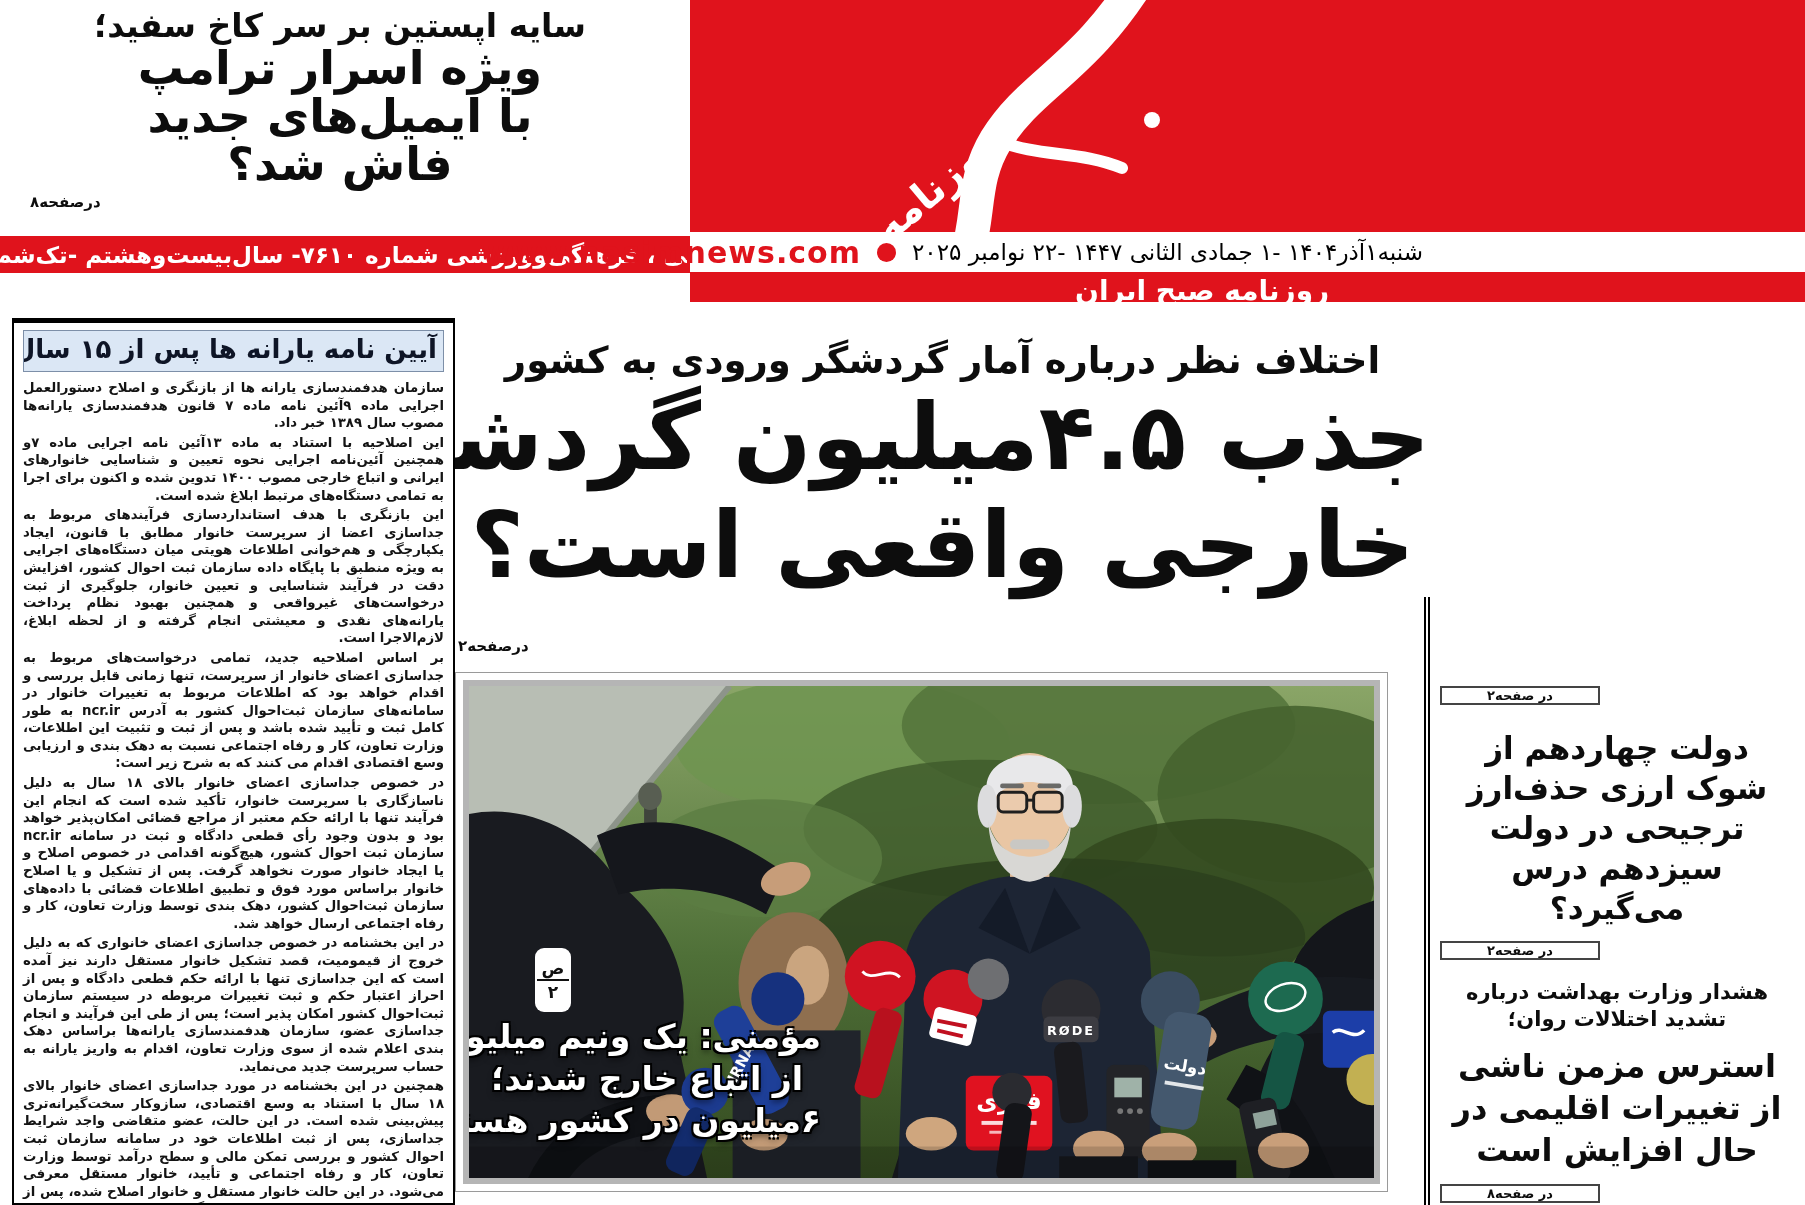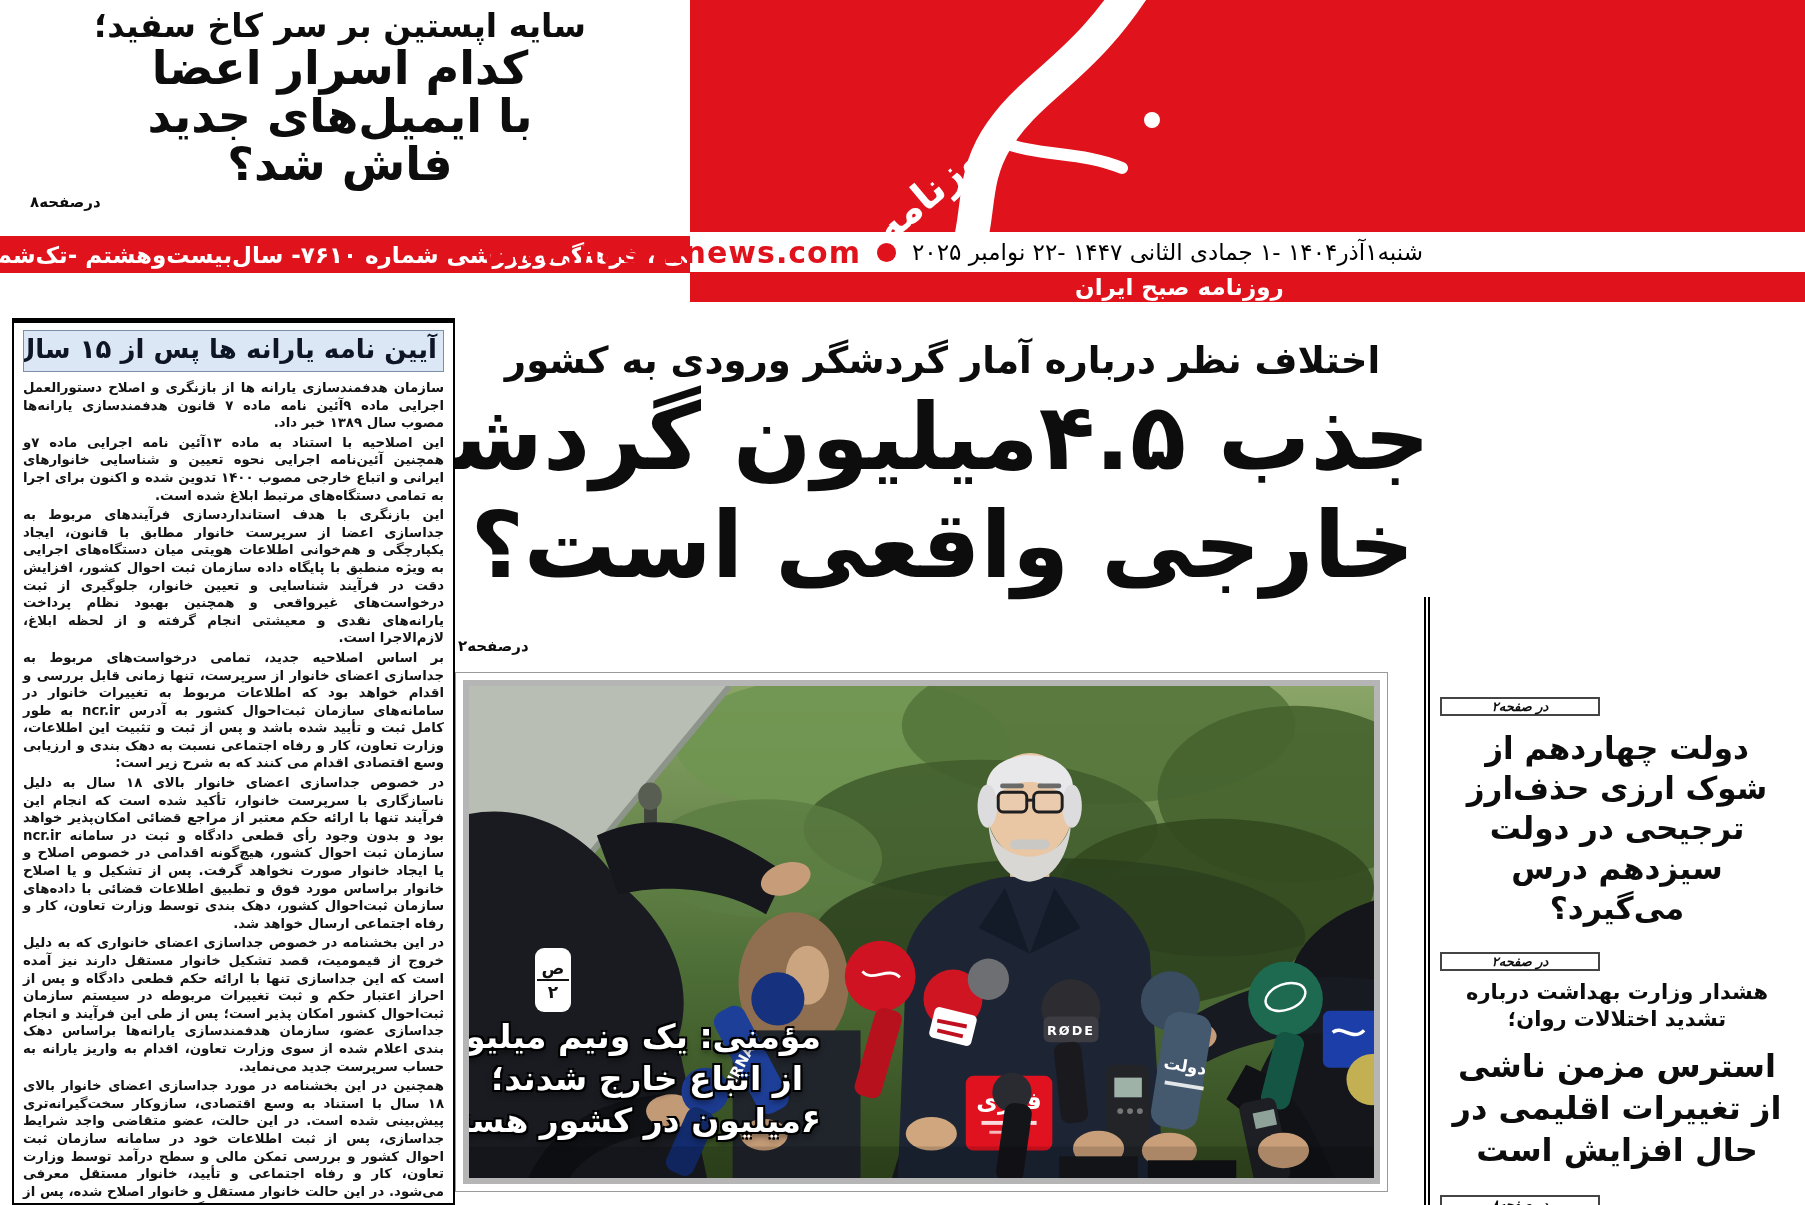--- a/index.html
+++ b/index.html
@@ -23,21 +23,21 @@
     color:#fff;font-weight:bold;font-size:23px;white-space:nowrap;overflow:hidden;
   }
   .band-right{
     position:absolute;left:690px;top:232px;width:1115px;height:40px;background:#fff;
     display:flex;align-items:center;direction:rtl;padding-right:382px;white-space:nowrap;
   }
   .date-line{font-weight:normal;font-size:23px;color:#000000;}
   .band-dot{width:19px;height:19px;border-radius:50%;background:var(--red);margin:0 16px;flex:0 0 auto;}
   .site-url{direction:ltr;font-weight:bold;font-size:30px;color:var(--red);letter-spacing:1px;margin-left:36px;}
   .red-strip{position:absolute;left:690px;top:272px;width:1115px;height:30px;background:var(--red);}
-  .tagline{position:absolute;left:385px;top:2px;color:#fff;font-weight:bold;font-size:23px;white-space:nowrap;}
+  .tagline{position:absolute;left:385px;top:2px;color:#fff;font-weight:bold;font-size:28px;white-space:nowrap;}
 
   
   .epstein{position:absolute;left:30px;top:6px;width:620px;text-align:center;}
   .epstein .ep-kicker{font-size:33px;font-weight:bold;white-space:nowrap;}
   .epstein .ep-line{font-size:46px;font-weight:bold;line-height:1.04;white-space:nowrap;}
   .ep-pageref{position:absolute;left:30px;top:193px;font-size:15px;font-weight:bold;}
 
   
   .lead{position:absolute;left:455px;top:299px;width:975px;text-align:center;margin-top:40px;}
   .lead-kicker{font-size:37px;font-weight:bold;white-space:nowrap;margin-bottom:2px;}
@@ -79,21 +79,21 @@
     display:flex;flex-direction:column;align-items:center;justify-content:center;gap:2px;
   }
   .photo-badge .bt{border-bottom:2px solid #111;padding:0 5px 1px;line-height:1.1;}
   .photo-badge .bb{line-height:1.1;}
 
   
   .sidebar{
     position:absolute;left:1424px;top:597px;width:372px;height:608px;
     border-left:6px double #000;padding:89px 2px 0 10px;
   }
-  .sb-head{display:flex;height:30px;align-items:flex-end;font-style:italic;}
+  .sb-head{display:flex;height:30px;align-items:flex-start;}
   .sb-red{flex:0 0 190px;background:var(--red);}
   .sb-tab{
     flex:1;margin-right:4px;border:2px solid #444;background:#fff;
     display:flex;align-items:center;justify-content:center;
     font-size:13px;font-weight:bold;white-space:nowrap;
   }
   .sb-headline{font-size:31px;font-weight:bold;text-align:center;line-height:40px;margin:12px 2px 13px;}
   .sb-headline.big{font-size:32px;line-height:42px;}
   .sb-kicker{font-size:21px;font-weight:bold;text-align:center;line-height:27px;margin:8px 6px 0;}
 </style>
@@ -122,21 +122,21 @@
     <span class="band-dot"></span>
     <span class="site-url">www.nasimnews.com</span>
   </div>
 
   <div class="red-strip">
     <span class="tagline">روزنامه صبح ایران</span>
   </div>
 
   <div class="epstein">
     <div class="ep-kicker">سایه اپستین بر سر کاخ سفید؛</div>
-    <div class="ep-line">کدام اسرار اعضا</div>
+    <div class="ep-line">ویژه اسرار ترامپ</div>
     <div class="ep-line">با ایمیل‌های جدید</div>
     <div class="ep-line">فاش شد؟</div>
   </div>
   <div class="ep-pageref">درصفحه۸</div>
 
   <div class="lead">
     <div class="lead-kicker">اختلاف نظر درباره آمار گردشگر ورودی به کشور</div>
     <div class="lead-line">جذب ۴.۵میلیون گردشگر</div>
     <div class="lead-line">خارجی واقعی است؟</div>
   </div>

